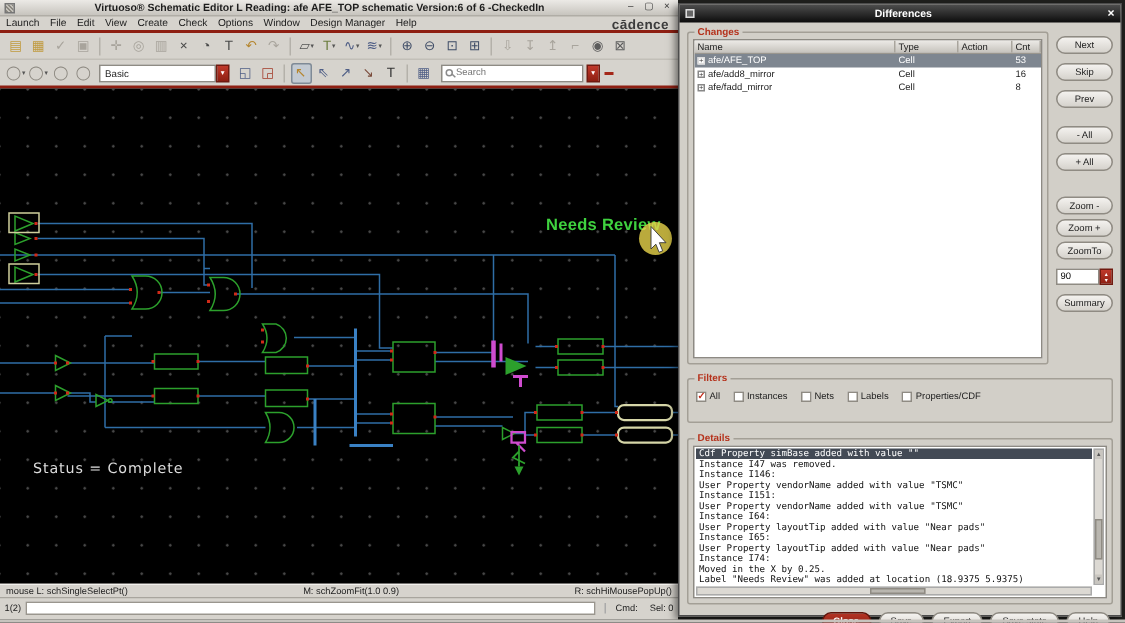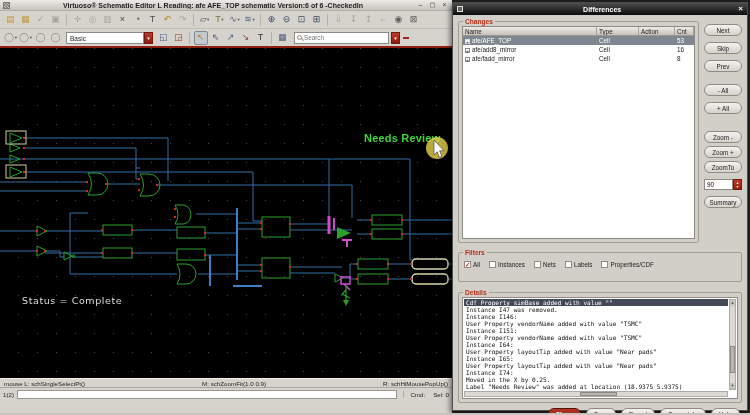--- a/index.html
+++ b/index.html
@@ -128,20 +128,33 @@
   <div class="titlebar">
     <span class="appicon"></span>
     <span class="title">Virtuoso® Schematic Editor L Reading: afe AFE_TOP schematic Version:6 of 6 -CheckedIn</span>
     <span class="winctl">
       <span>–</span>
       <span>▢</span>
       <span>×</span>
     </span>
   </div>
 
+  <div class="menubar" id="menubar">
+    <span class="menu-item">Launch</span>
+      <span class="menu-item">File</span>
+      <span class="menu-item">Edit</span>
+      <span class="menu-item">View</span>
+      <span class="menu-item">Create</span>
+      <span class="menu-item">Check</span>
+      <span class="menu-item">Options</span>
+      <span class="menu-item">Window</span>
+      <span class="menu-item">Design Manager</span>
+      <span class="menu-item">Help</span>
+      <span class="brand">cādence</span>
+  </div>
 
   <div class="tbar tbar1" id="tbar1">
       <span class="tb-btn">
         <span class="glyph" style="color: rgb(192, 154, 62);">▤</span>
       </span>
       <span class="tb-btn">
         <span class="glyph" style="color: rgb(192, 154, 62);">▦</span>
       </span>
       <span class="tb-btn disabled">
         <span class="glyph" style="color: rgb(119, 119, 119);">✓</span>

